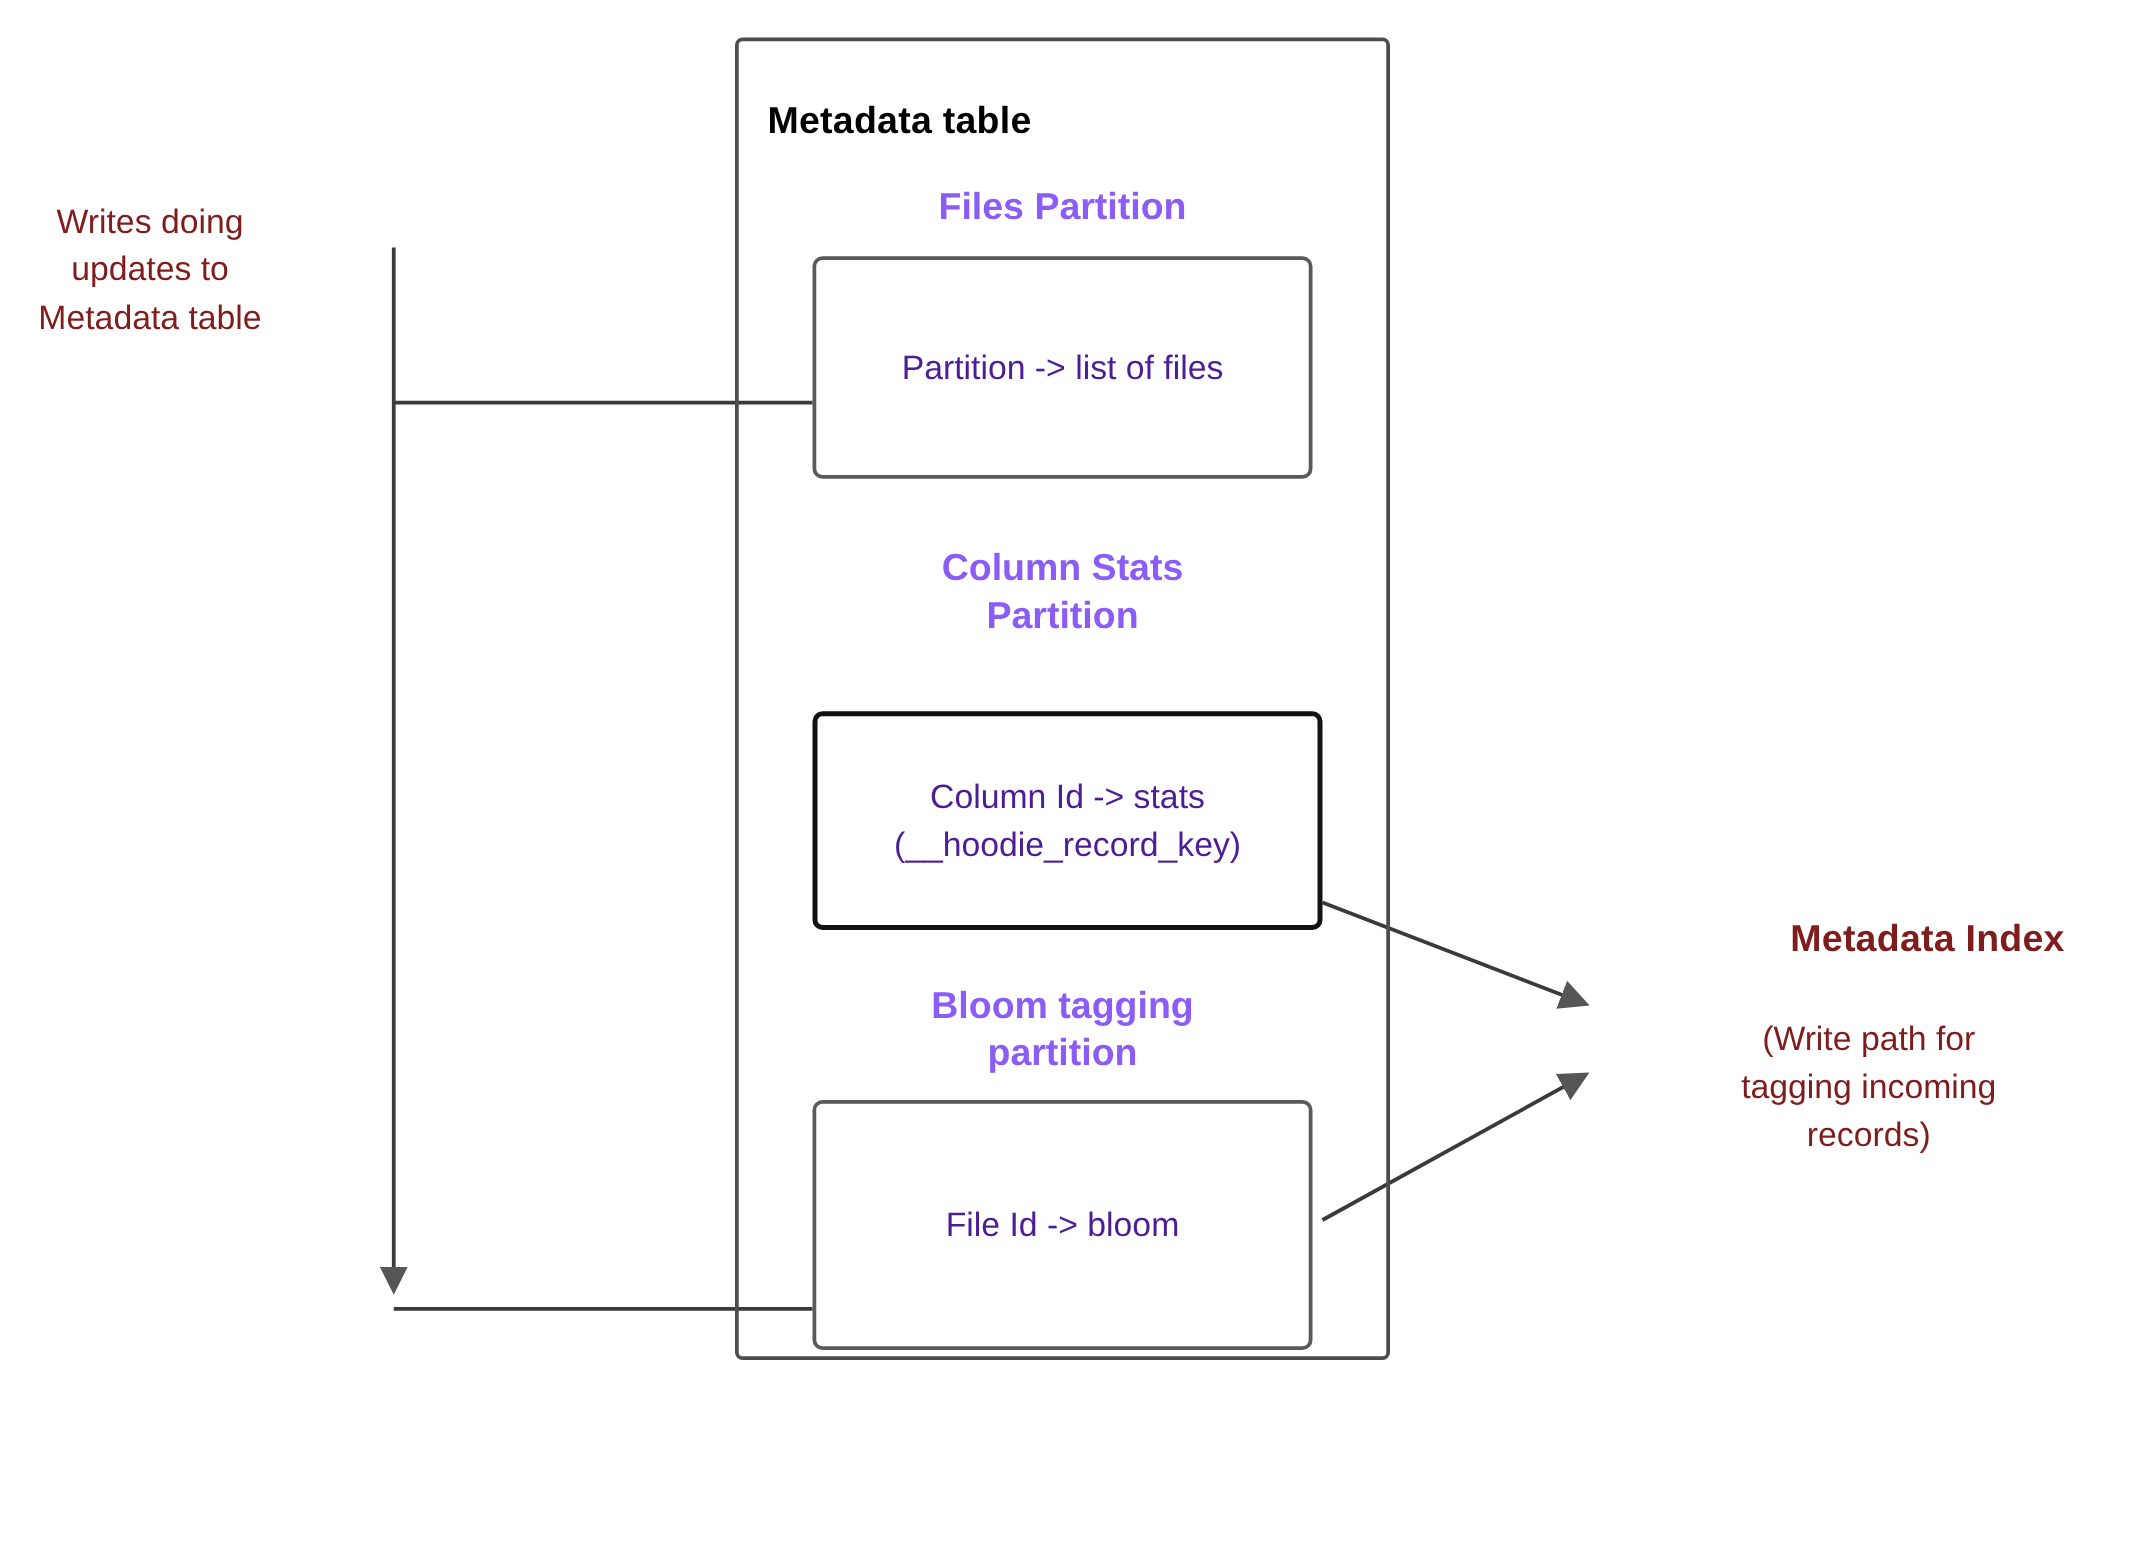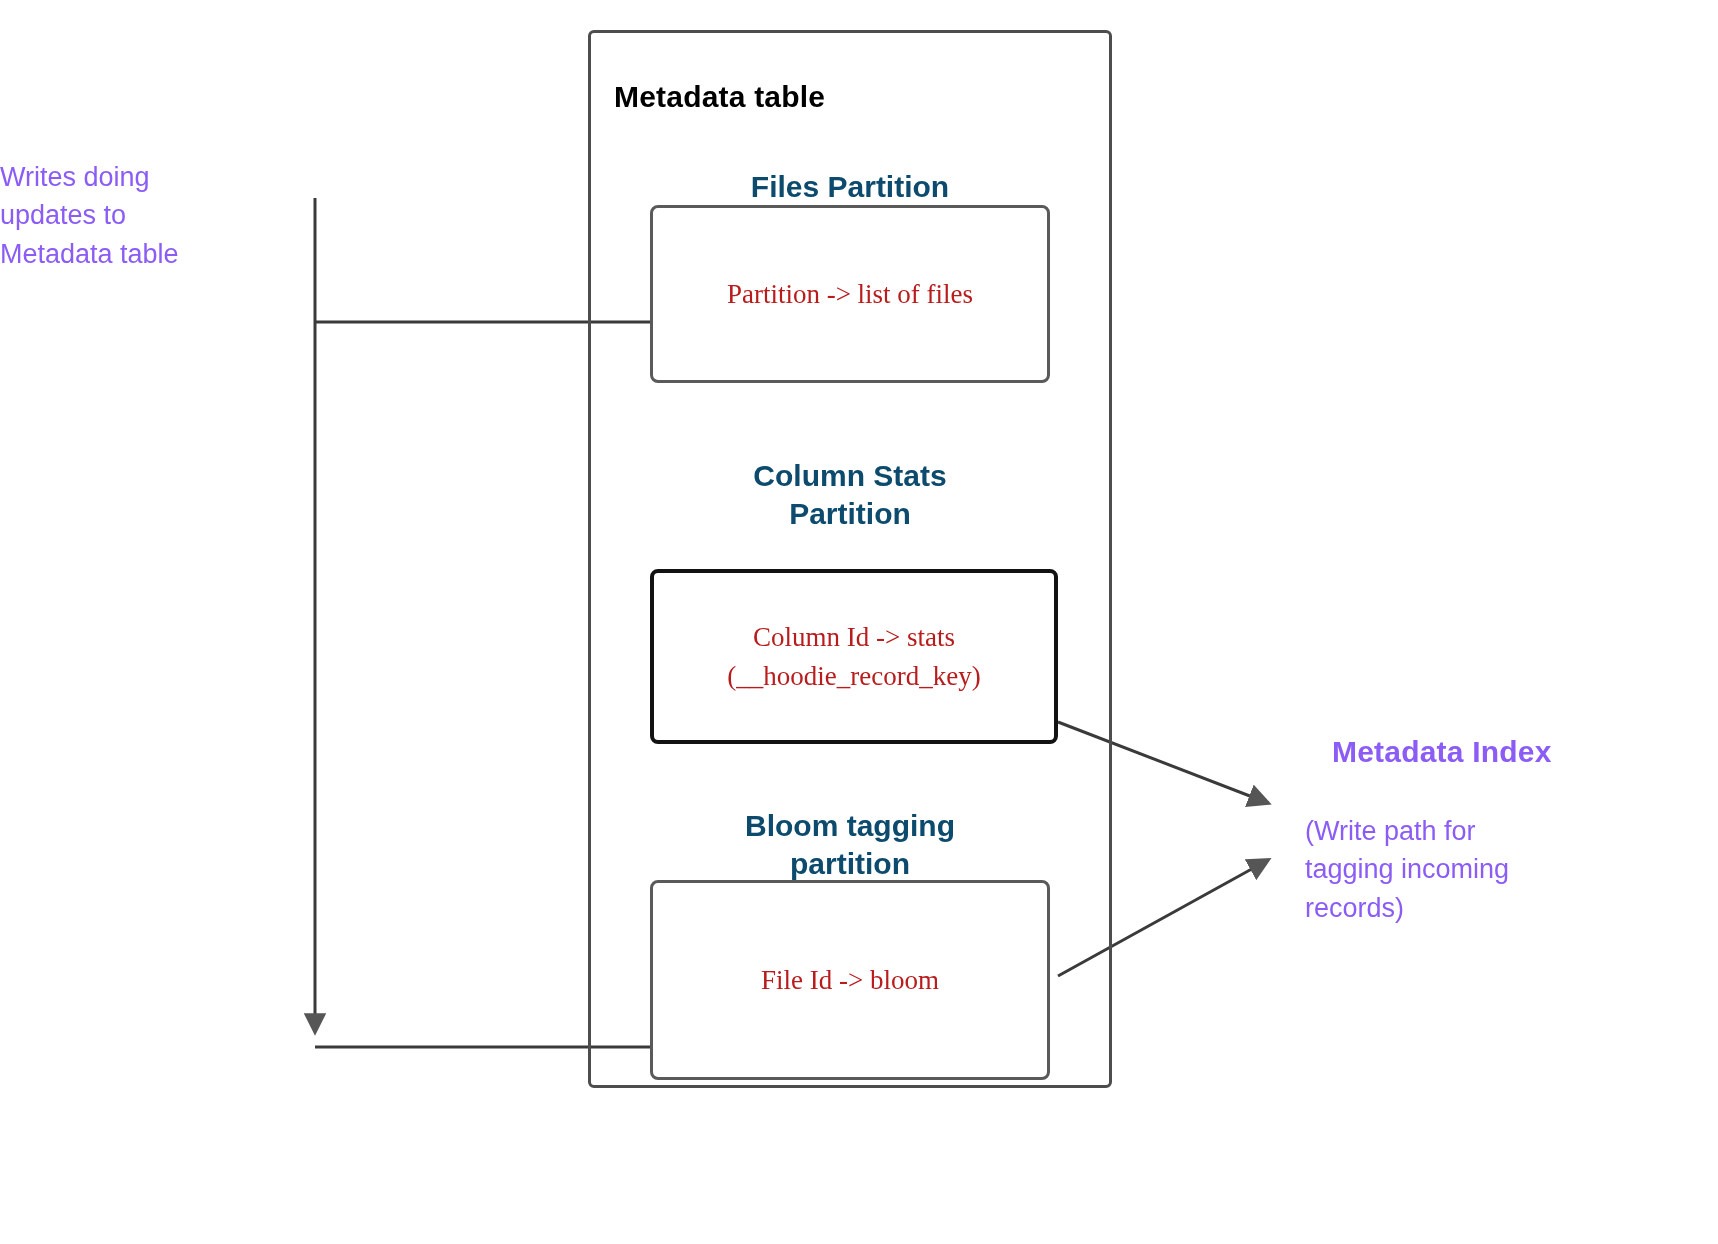--- a/index.html
+++ b/index.html
@@ -52,43 +52,41 @@
   }
 
   
   .section-heading {
     position: absolute;
     width: 420px;
     text-align: center;
     font-size: 30px;
     font-weight: bold;
     line-height: 1.28;
-    color: #0c4a6e;
-    margin-top: 21px;
+    color: #8b5cf6;
   }
   .sh-files   { left: 640px; top: 147px; }
   .sh-colstat { left: 640px; top: 436px; }
   .sh-bloom   { left: 640px; top: 786px; }
 
   
   .inner-box {
     position: absolute;
     box-sizing: border-box;
     border-radius: 8px;
     background: transparent;
     display: flex;
     align-items: center;
     justify-content: center;
     text-align: center;
   }
   .inner-box .inner-text {
     font-size: 27px;
     line-height: 1.42;
-    color: #b91c1c;
-    font-family: Liberation Serif, serif;
+    color: #4c1d95;
   }
   .box-files {
     left: 650px;
     top: 205px;
     width: 400px;
     height: 178px;
     border: 3px solid #5a5a5a;
   }
   .box-colstats {
     left: 650px;
@@ -102,21 +100,22 @@
     left: 650px;
     top: 880px;
     width: 400px;
     height: 200px;
     border: 3px solid #5a5a5a;
   }
 
   
   .free-label {
     position: absolute;
-    color: #8b5cf6;
+    text-align: center;
+    color: #7f1d1d;
   }
   .label-writes {
     left: 0px;
     top: 158px;
     width: 240px;
     font-size: 27px;
     line-height: 1.42;
   }
   .label-mi-title {
     left: 1332px;

